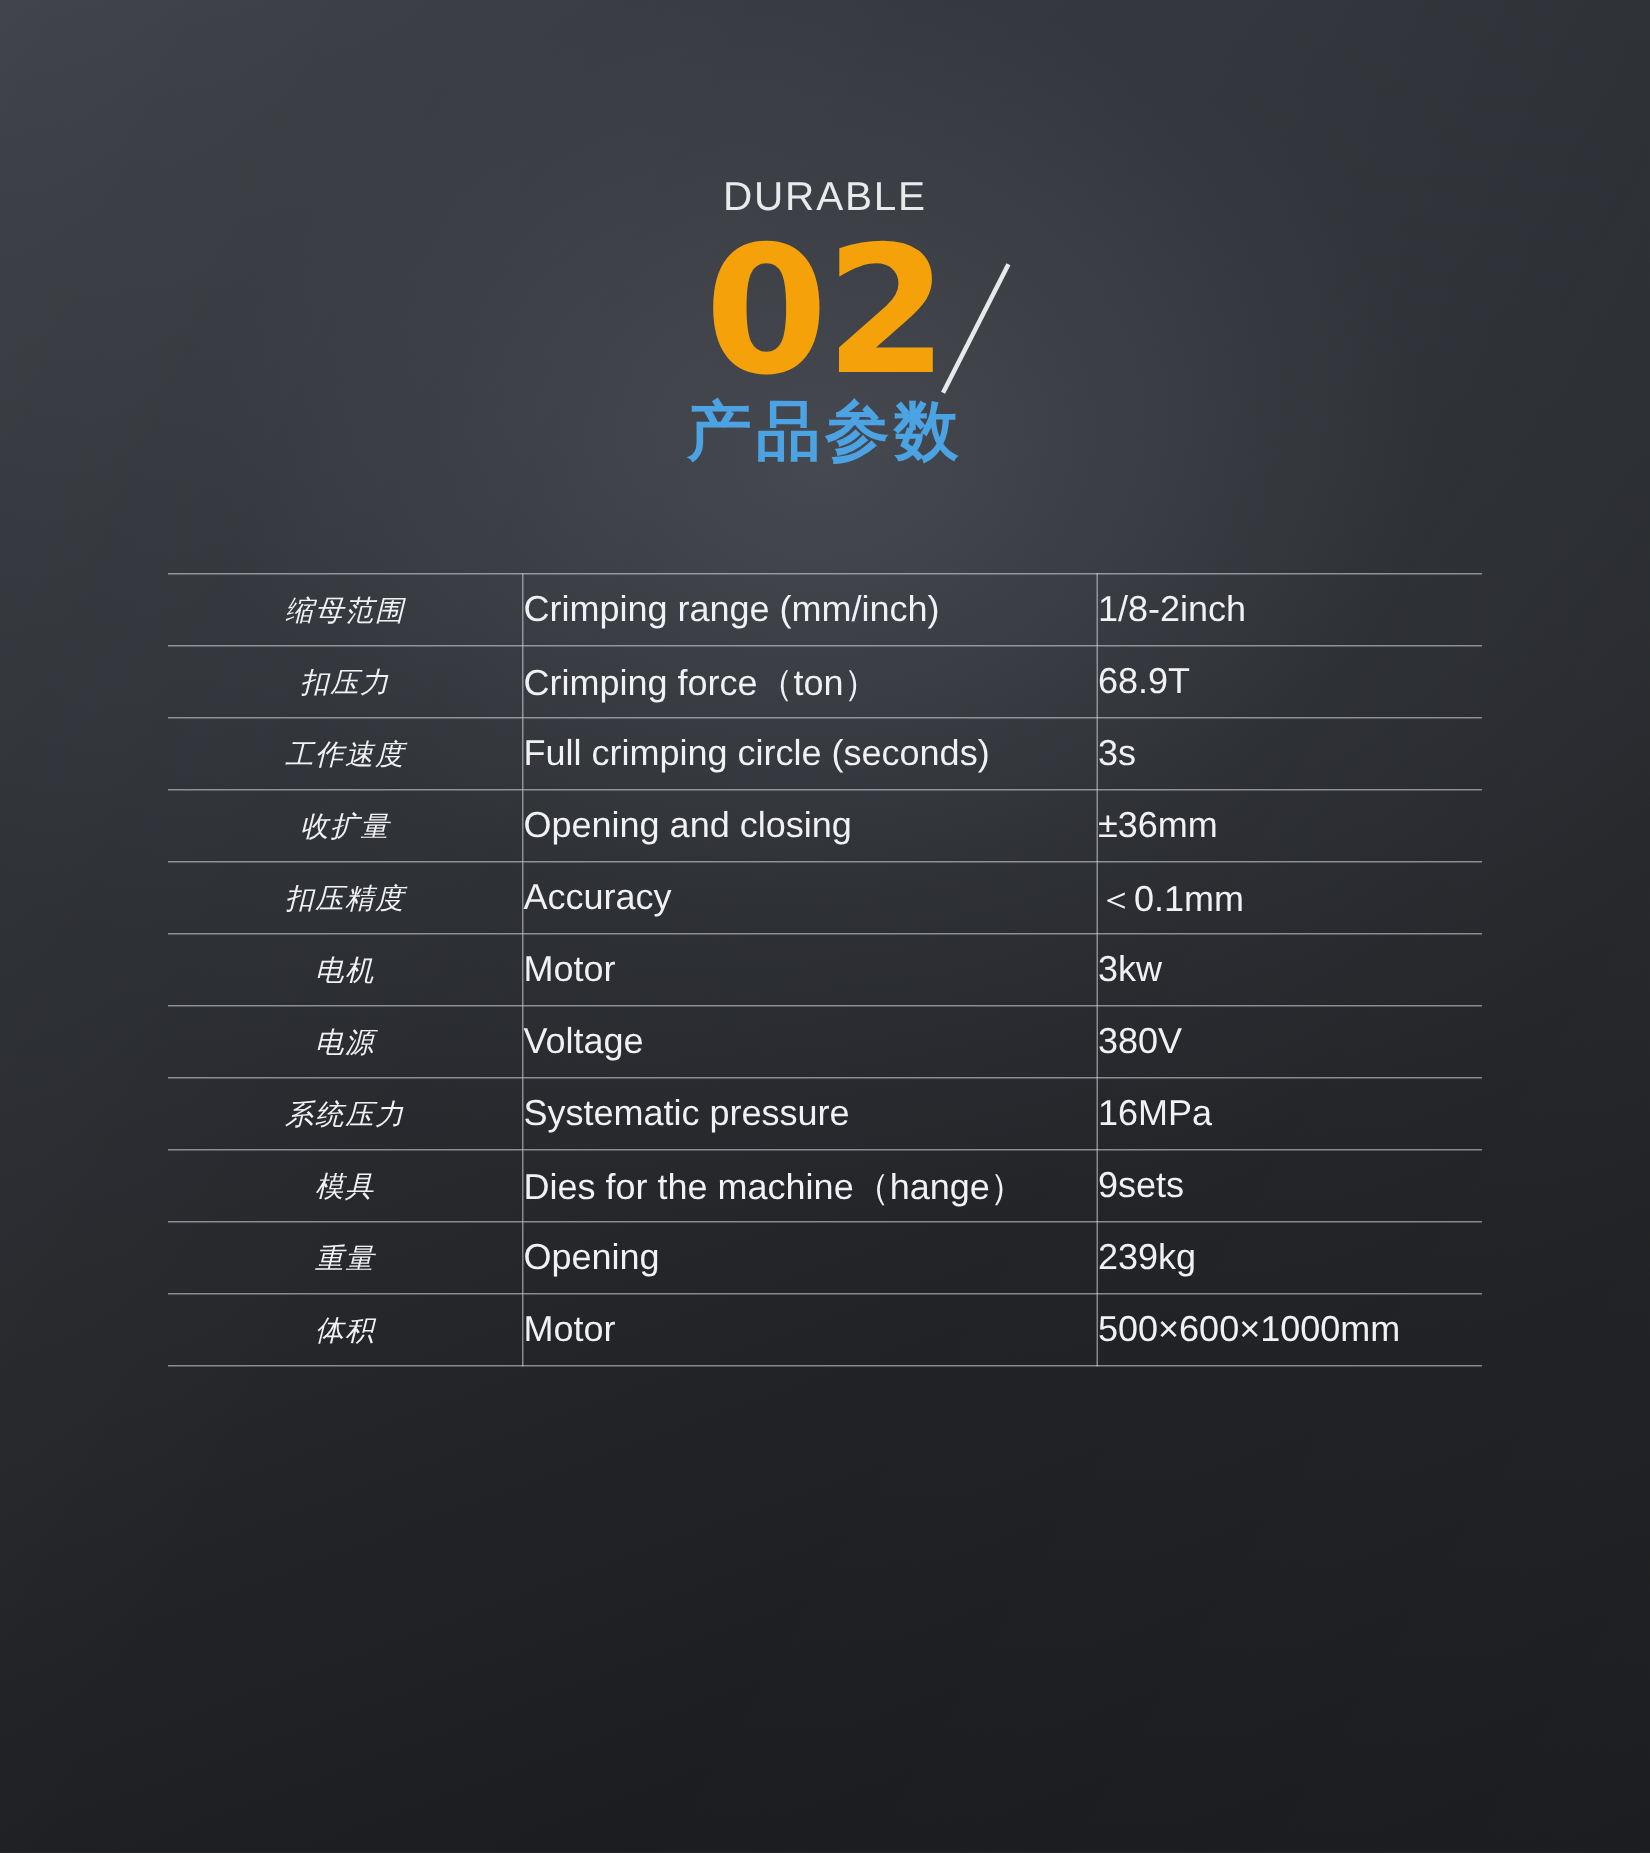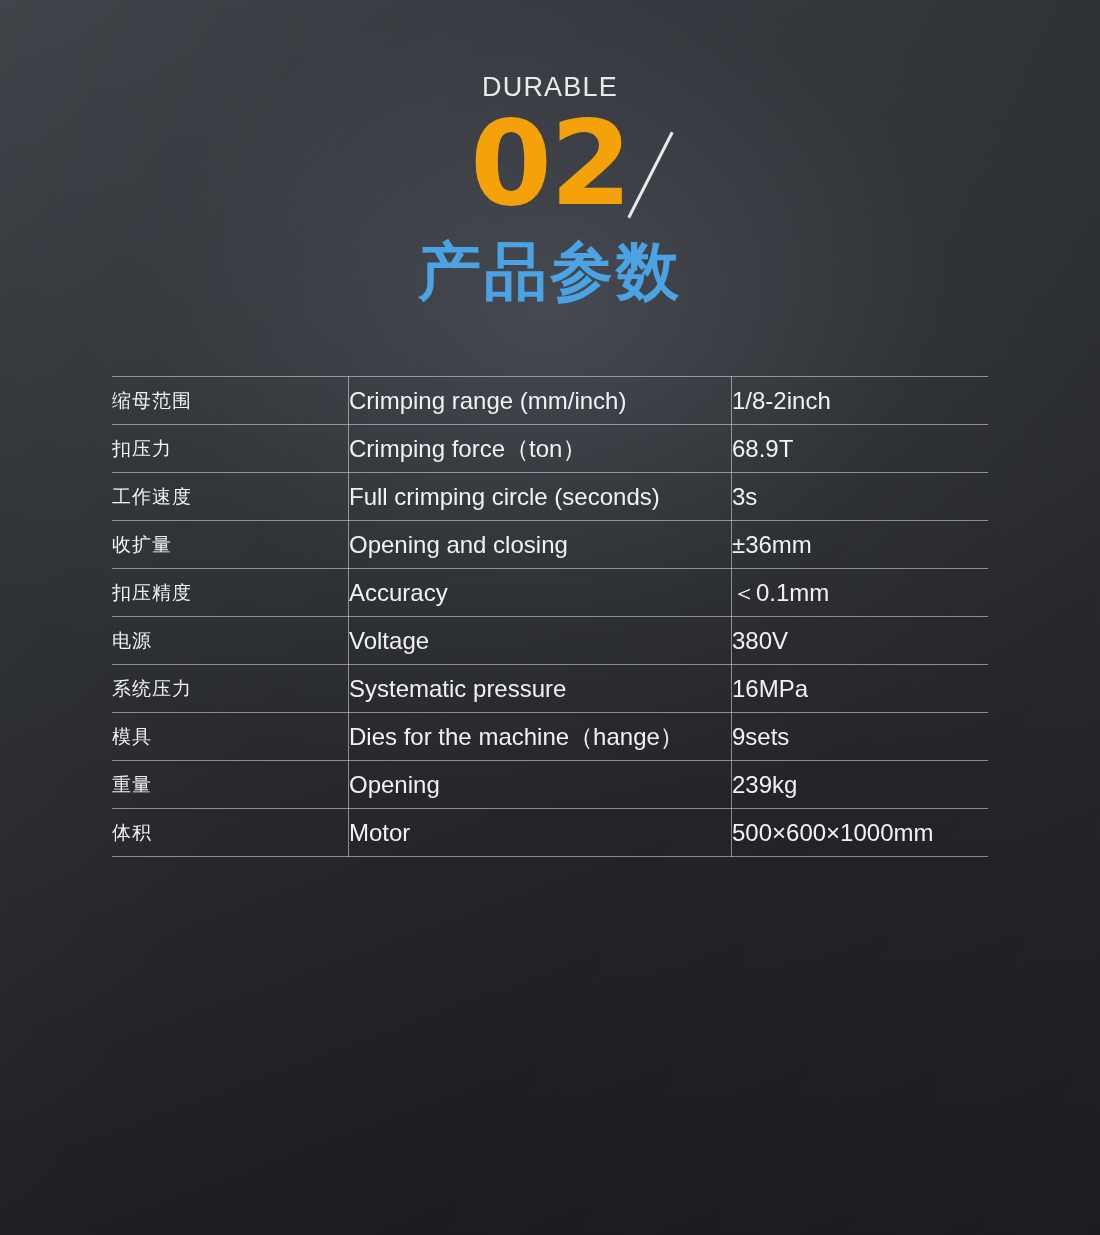--- a/index.html
+++ b/index.html
@@ -30,21 +30,21 @@
       linear-gradient(115deg, rgba(255,255,255,0.035) 0%, rgba(255,255,255,0) 38%),
       linear-gradient(300deg, rgba(255,255,255,0.025) 0%, rgba(255,255,255,0) 40%);
     pointer-events: none;
   }
 
   
   .header {
     position: relative;
     z-index: 2;
     text-align: center;
-    padding-top: 74px;
+    padding-top: 118px;
   }
   .eyebrow {
     color: #e9eaec;
     font-size: 27px;
     letter-spacing: 1.2px;
     font-weight: 500;
     line-height: 1;
   }
   .numwrap {
     position: relative;
@@ -65,23 +65,22 @@
     position: absolute;
     right: -22px;
     top: 22px;
     width: 3px;
     height: 96px;
     background: #e8e9eb;
     transform: rotate(27deg);
     transform-origin: center;
   }
   .cn-title {
-    margin-top: 16px;
     color: #4ba3e3;
-    font-size: 63px;
+    font-size: 43px;
     font-weight: 700;
     letter-spacing: 3px;
     line-height: 1.1;
   }
 
   
   .table-wrap {
     position: relative;
     z-index: 2;
     margin: 70px auto 0 auto;
@@ -99,23 +98,25 @@
     border-bottom: 1px solid rgba(220,222,226,0.55);
     color: #f0f1f3;
     vertical-align: middle;
     padding: 0;
   }
   table.spec tr:first-child td {
     border-top: 1px solid rgba(220,222,226,0.55);
   }
   td.c-cn {
     width: 236px;
+    text-align: center;
     font-size: 19px;
     border-right: 1px solid rgba(220,222,226,0.55);
     letter-spacing: 1px;
+    font-style: italic;
   }
   td.c-en {
     width: 382px;
     font-size: 24px;
     padding-left: 30px;
     border-right: 1px solid rgba(220,222,226,0.55);
   }
   td.c-val {
     font-size: 24px;
     padding-left: 30px;
@@ -157,20 +158,25 @@
             <td class="c-cn">收扩量</td>
             <td class="c-en">Opening and closing</td>
             <td class="c-val">±36mm</td>
           </tr>
           <tr>
             <td class="c-cn">扣压精度</td>
             <td class="c-en">Accuracy</td>
             <td class="c-val">＜0.1mm</td>
           </tr>
           <tr>
+            <td class="c-cn">电机</td>
+            <td class="c-en">Motor</td>
+            <td class="c-val">3kw</td>
+          </tr>
+          <tr>
             <td class="c-cn">电源</td>
             <td class="c-en">Voltage</td>
             <td class="c-val">380V</td>
           </tr>
           <tr>
             <td class="c-cn">系统压力</td>
             <td class="c-en">Systematic pressure</td>
             <td class="c-val">16MPa</td>
           </tr>
           <tr>

